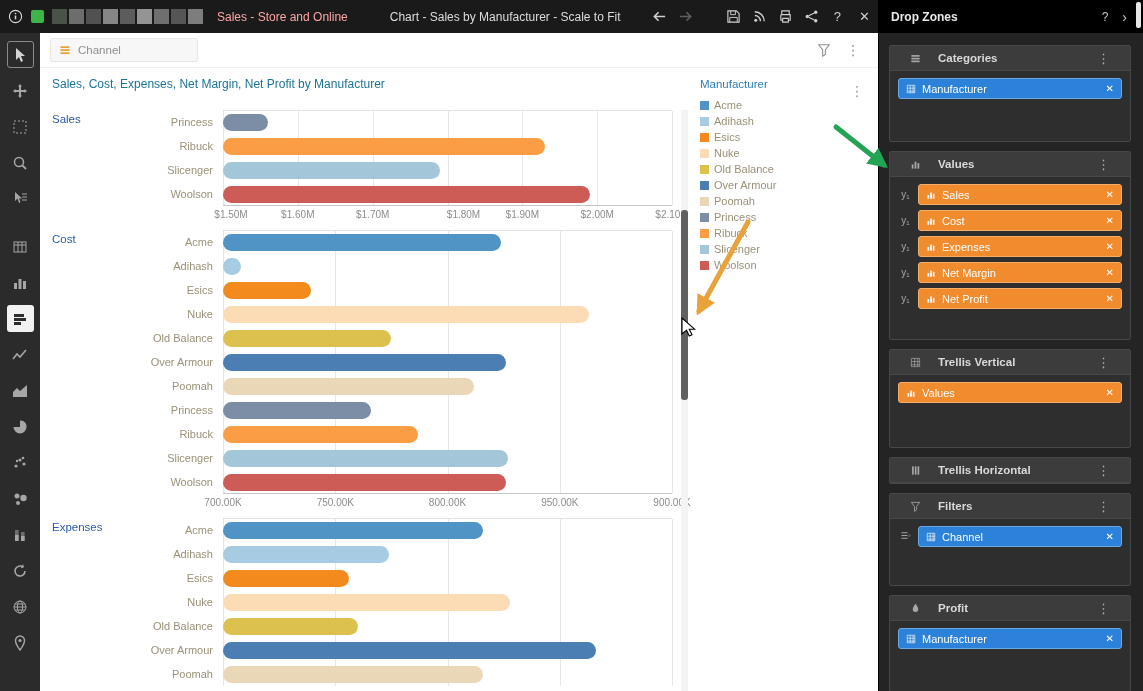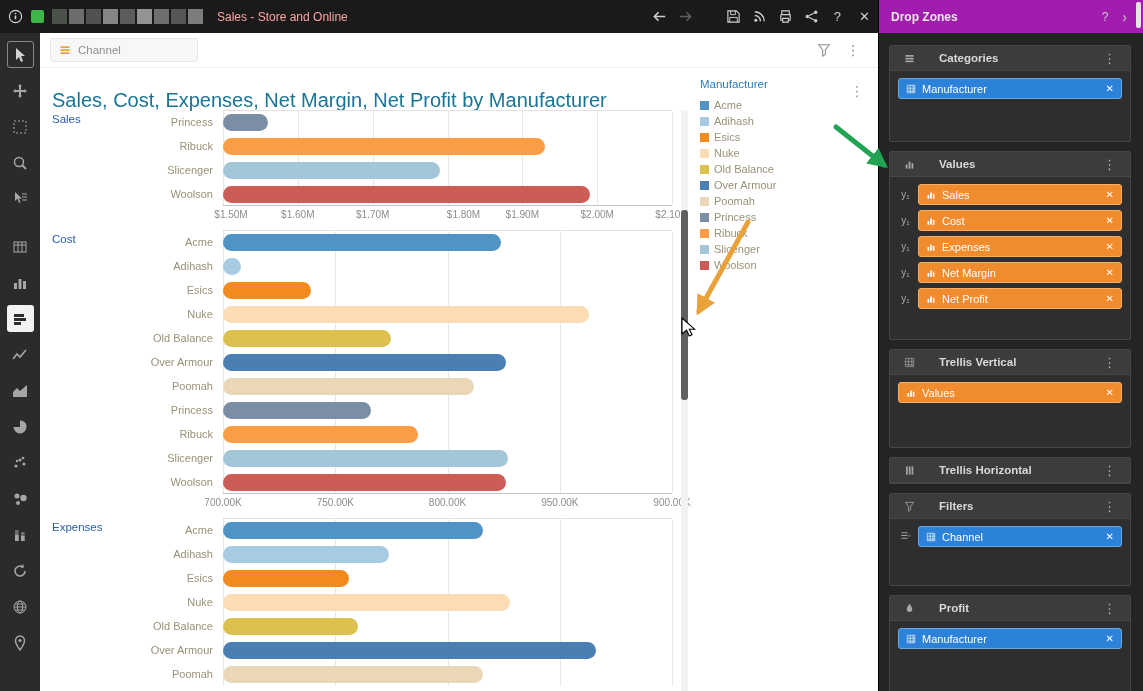--- a/index.html
+++ b/index.html
@@ -15,21 +15,21 @@
   .sw{width:15px;height:15px;flex:none;}
   .tb-title{font-size:12px;color:#fca5a5;margin-left:14px;white-space:nowrap;}
   .tb-title.doc{margin-left:42px;color:#dcdcdc;}
   .tb-nav{margin-left:auto;display:flex;align-items:center;gap:11px;padding-right:4px;}
   .tb-nav .nico{color:#cfcfcf;display:flex;}
   .tb-nav .nico svg{width:15px;height:15px;}
   .tb-nav .nico.disabled{color:#5f5f5f;}
   .tb-nav .nico.gap{margin-left:22px;}
   .tb-txt{font-size:13px;color:#cfcfcf;cursor:default;}
 
-  .dzhead{position:absolute;top:0;left:878px;width:265px;height:33px;background:#a21caf;
+  .dzhead{position:absolute;top:0;left:878px;width:265px;height:33px;background:#000000;
           border-left:1px solid #000;display:flex;align-items:center;box-sizing:border-box;
           padding:0 16px 0 12px;color:#e8e8e8;text-align:right;}
   .dzhead .t{font-size:12px;font-weight:bold;}
   .dzhead .h{margin-left:auto;font-size:12px;color:#c9c9c9;}
   .dzhead .c{margin-left:14px;font-size:14px;color:#c9c9c9;}
 
   .rp-scroll{position:absolute;right:2px;top:2px;width:5px;height:26px;background:#e6e6e6;border-radius:2px;z-index:6;}
 
   
   .toolbar{position:absolute;top:33px;left:0;width:40px;height:658px;background:#2b2b2b;
@@ -48,21 +48,21 @@
                border:1px solid #e7e7e7;border-radius:3px;padding:0 8px;color:#8f8f8f;font-size:11.5px;box-sizing:border-box;}
   .channel-box .cico{color:#e8a33c;display:flex;}
   .channel-box .cico svg{width:12px;height:12px;}
   .dd{width:385px;height:22px;margin-left:10px;background:#ebebeb;border:1px solid #dedede;border-radius:3px;
       display:flex;align-items:center;padding:0 9px;color:#b3b3b3;font-size:11.5px;box-sizing:border-box;}
   .dd .chev{margin-left:auto;color:#a9a9a9;font-size:10px;}
   .fbar-right{margin-left:auto;display:flex;align-items:center;gap:15px;color:#8e8e8e;padding-right:8px;}
   .fbar-right svg{width:14px;height:14px;}
   .kebab-glyph{font-size:14px;color:#8e8e8e;letter-spacing:0;}
 
-  .chart-title{position:absolute;left:12px;top:56px;font-size:20px;color:#1a7496;white-space:nowrap;}
+  .chart-title{position:absolute;left:12px;top:44px;font-size:12px;color:#1a7496;white-space:nowrap;}
   .chart-kebab{position:absolute;right:14px;top:50px;font-size:14px;color:#9a9a9a;}
 
   .panels{position:absolute;left:0;top:77px;width:650px;}
   .panel{position:relative;margin-bottom:6px;}
   .measure-label{position:absolute;left:12px;top:3px;width:58px;overflow:hidden;white-space:nowrap;
                  font-size:11.5px;color:#2a5caa;z-index:2;}
   .rows{position:relative;}
   .gridlayer{position:absolute;left:183px;top:0;width:449px;height:100%;
              border-top:1px solid #e2e2e2;border-bottom:1px solid #c6c6c6;box-sizing:border-box;}
   .panel.noaxis .gridlayer{border-bottom:none;}
@@ -80,21 +80,21 @@
   .litem{display:flex;align-items:center;gap:5px;height:16px;font-size:11px;color:#9a9178;}
   .lsw{width:9px;height:9px;flex:none;}
 
   .vscroll{position:absolute;left:641px;top:77px;width:7px;height:581px;background:#f3f3f3;}
   .vthumb{position:absolute;left:0;top:100px;width:7px;height:190px;background:#606060;border-radius:3px;}
 
   
   .right-panel{position:absolute;top:33px;left:878px;width:265px;height:658px;background:#242424;
                border-left:1px solid #000;box-sizing:border-box;padding:12px 12px 0 10px;overflow:hidden;}
   .dz-card{margin-bottom:9px;border:1px solid #474747;background:#2e2e2e;border-radius:2px;}
-  .dz-head{height:24px;background:#3c3c3c;display:flex;align-items:center;gap:24px;padding:0 14px;
+  .dz-head{height:24px;background:#3c3c3c;display:flex;align-items:center;gap:17px;padding:0 20px;
            color:#d9d9d9;font-size:11.5px;font-weight:bold;border-bottom:1px solid #474747;}
   .dz-head .hicon{color:#a8a8a8;display:flex;}
   .dz-head .hicon svg{width:11px;height:11px;}
   .dz-head .kebab{margin-left:auto;color:#b5b5b5;font-size:13px;font-weight:normal;}
   .dz-body{padding:7px 8px 5px 8px;}
   .dz-categories .dz-body{min-height:58px;}
   .dz-values .dz-body{min-height:150px;}
   .dz-trellis-vertical .dz-body{min-height:60px;}
   .dz-filters .dz-body{min-height:54px;}
   .dz-color .dz-body{min-height:58px;}
@@ -129,20 +129,21 @@
       <span class="sw" style="background: rgb(109, 109, 109);"></span>
       <span class="sw" style="background: rgb(81, 81, 81);"></span>
       <span class="sw" style="background: rgb(134, 134, 134);"></span>
       <span class="sw" style="background: rgb(92, 92, 92);"></span>
       <span class="sw" style="background: rgb(148, 148, 148);"></span>
       <span class="sw" style="background: rgb(111, 111, 111);"></span>
       <span class="sw" style="background: rgb(86, 86, 86);"></span>
       <span class="sw" style="background: rgb(125, 125, 125);"></span>
     </span>
   <span class="tb-title">Sales - Store and Online</span>
+  <span class="tb-title doc">Chart - Sales by Manufacturer - Scale to Fit</span>
   <div class="tb-nav" id="tb-nav">
       <span class="nico">
         <svg viewBox="0 0 16 16">
           <path d="M14 8H3M7 3.5L2.5 8 7 12.5" fill="none" stroke="currentColor" stroke-width="1.7"></path>
         </svg>
       </span>
       <span class="nico disabled">
         <svg viewBox="0 0 16 16">
           <path d="M2 8h11M9 3.5L13.5 8 9 12.5" fill="none" stroke="currentColor" stroke-width="1.7"></path>
         </svg>

